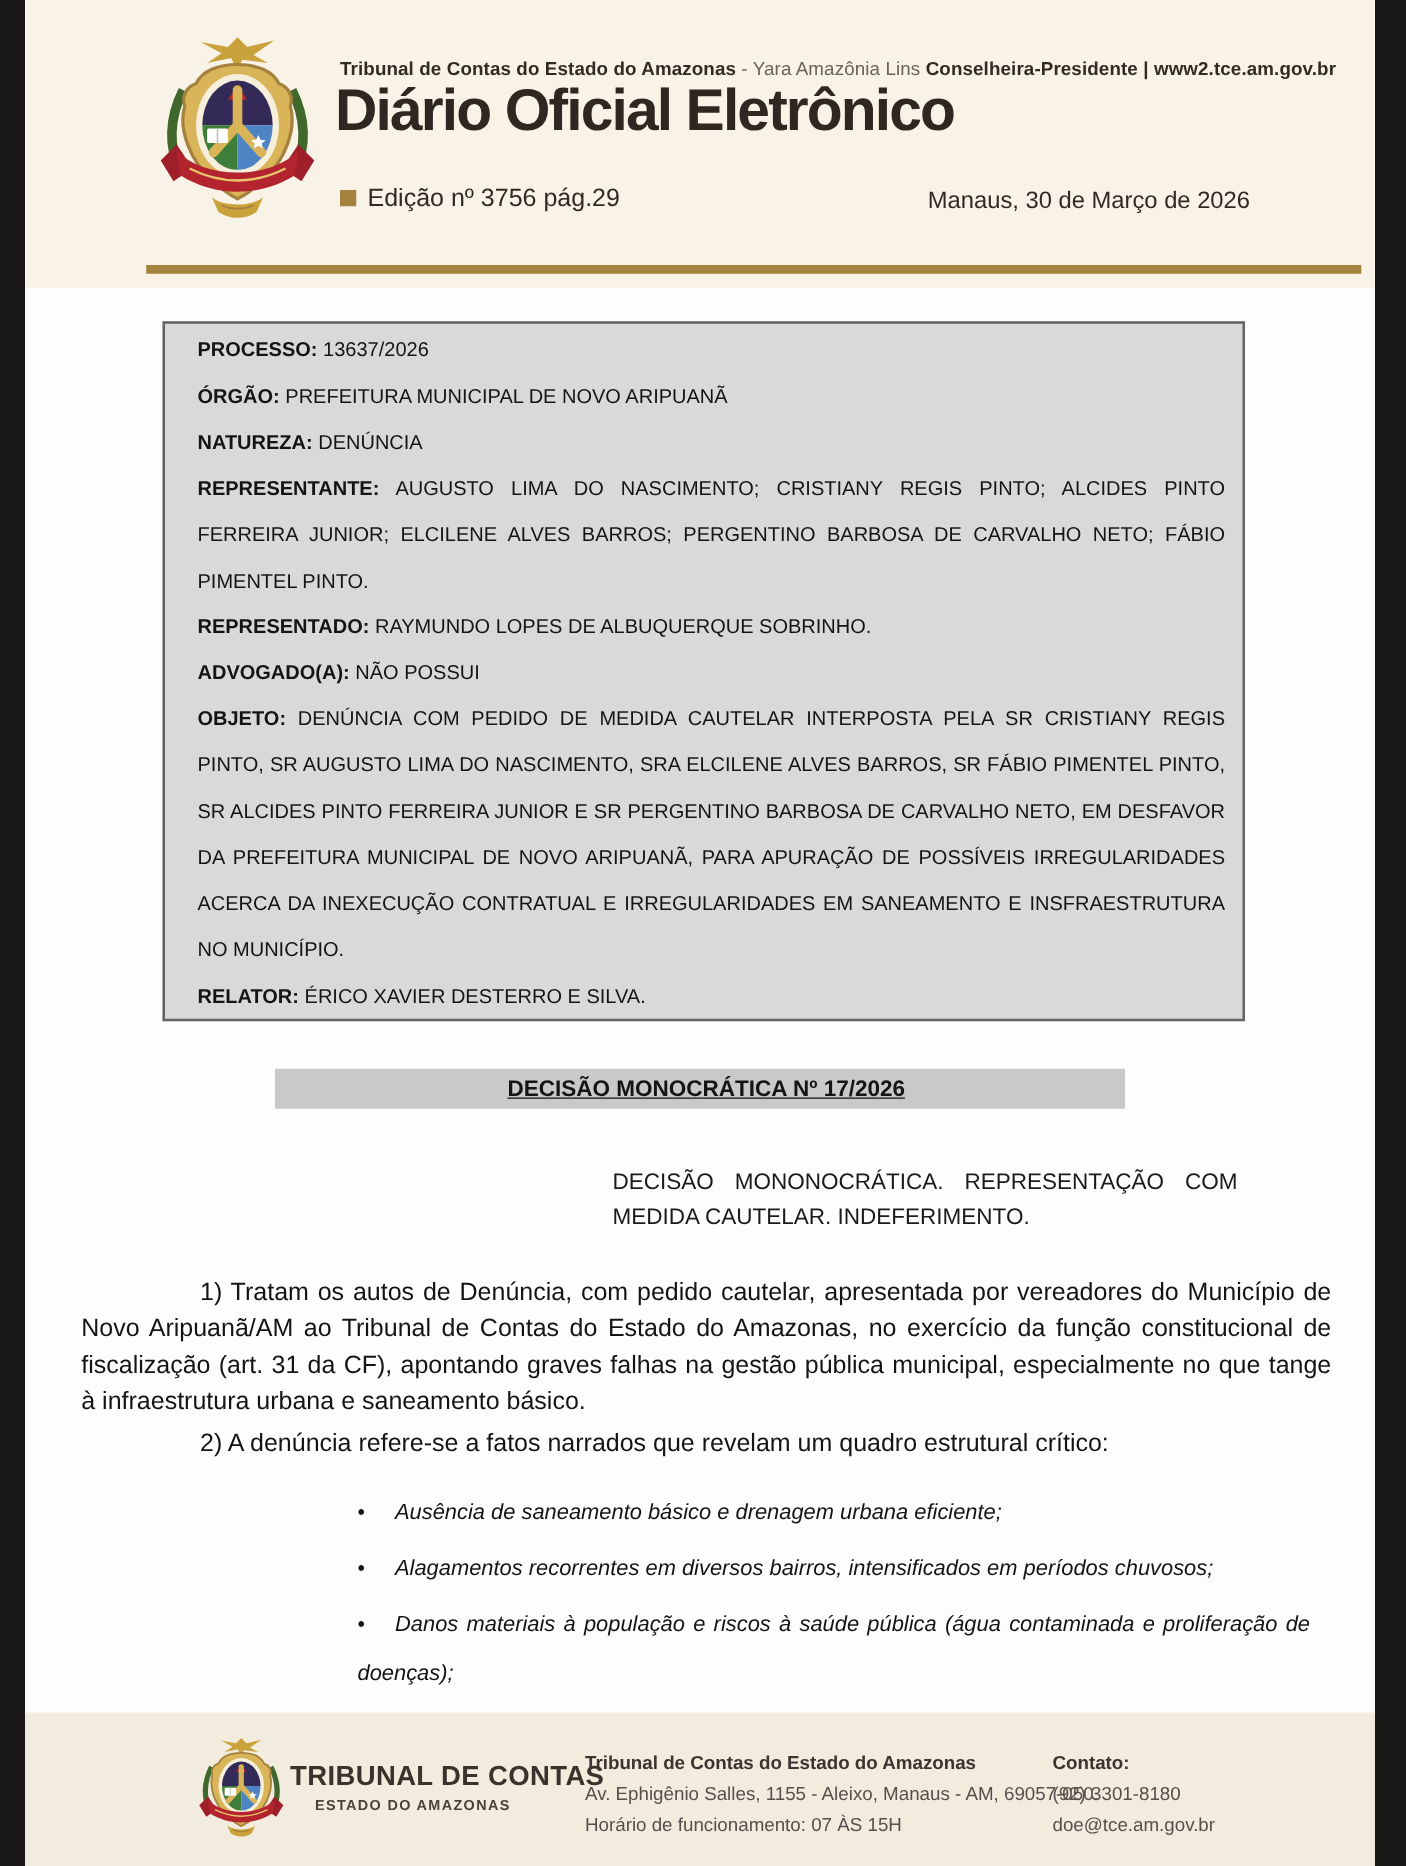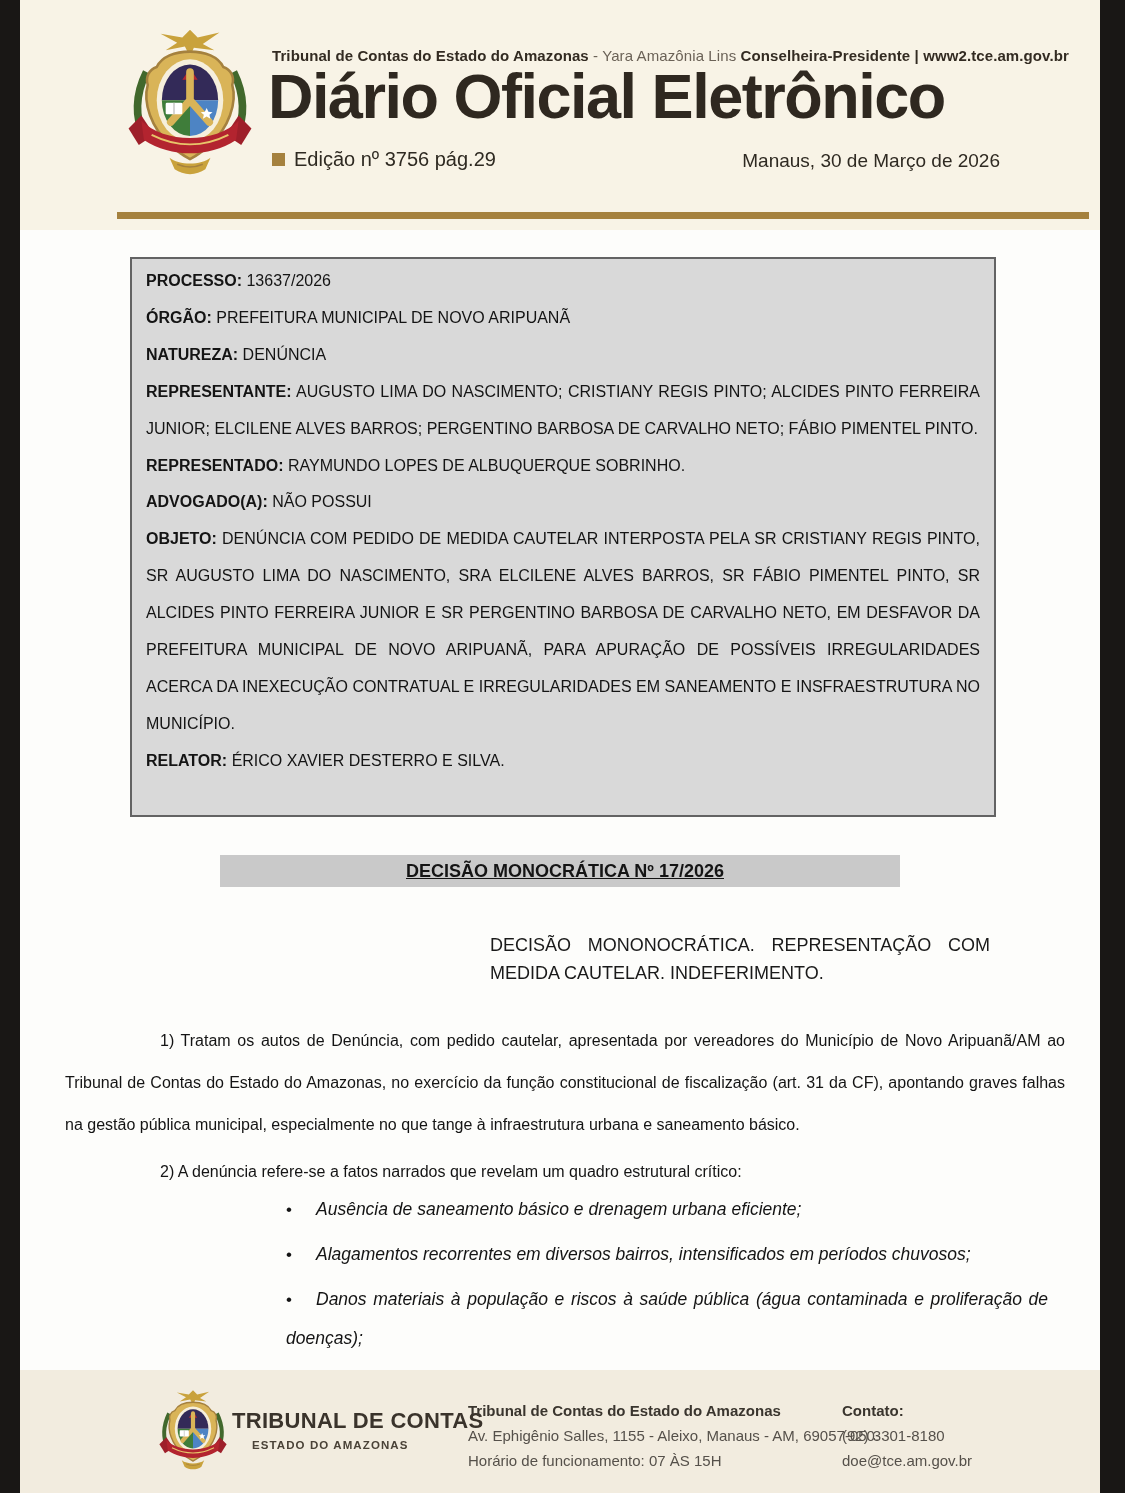--- a/index.html
+++ b/index.html
@@ -5,42 +5,42 @@
   html,body{margin:0;padding:0;}
   body{font-family:"Liberation Sans","DejaVu Sans",sans-serif;}
   .screen{position:relative;width:1125px;height:1493px;background:#191715;overflow:hidden;}
   .page{position:absolute;left:20px;top:0;width:1080px;height:1493px;background:#fdfdfb;}
 
   
   .header-band{position:absolute;left:0;top:0;width:100%;height:230px;background:#f8f3e6;text-align:right;}
   .logo{position:absolute;left:103px;top:26px;width:134px;height:160px;}
   .org-line{position:absolute;left:252px;top:47px;font-size:15px;color:#6b6257;letter-spacing:.1px;white-space:nowrap;}
   .org-line .b{color:#332b22;font-weight:700;}
-  .doe-title{position:absolute;left:248px;top:60px;font-size:63px;font-weight:800;letter-spacing:-1.5px;color:#2f2820;white-space:nowrap;}
+  .doe-title{position:absolute;left:248px;top:60px;font-size:47px;font-weight:800;letter-spacing:-1.5px;color:#2f2820;white-space:nowrap;}
   .edition{position:absolute;left:252px;top:148px;font-size:20px;color:#2f2a22;}
   .edition .sq{display:inline-block;width:13px;height:13px;background:#a5813e;margin-right:9px;}
   .place-date{position:absolute;right:100px;top:150px;font-size:19px;color:#2f2a22;}
   .gold-rule{position:absolute;left:97px;top:212px;width:972px;height:7px;background:#a5813e;}
 
   
   .case-box{position:absolute;left:110px;top:257px;width:866px;height:560px;box-sizing:border-box;
-    background:#d9d9d9;border:2px solid #636363;padding:4px 14px 0 14px;overflow:hidden;}
+    background:#d9d9d9;border:2px solid #636363;padding:4px 14px 0 26px;overflow:hidden;}
   .field{margin:0;font-size:16px;line-height:36.9px;text-align:justify;color:#141414;}
   .lbl{font-weight:700;}
 
   
   .decision-bar{position:absolute;left:200px;top:855px;width:670px;height:32px;background:#c9c9c9;
     text-align:center;line-height:32px;font-size:18px;font-weight:700;color:#141414;padding-left:10px;}
   .decision-bar .u{text-decoration:underline;}
 
   .citation{position:absolute;left:470px;top:931px;width:500px;font-size:18px;line-height:28px;
     text-align:justify;color:#1a1a1a;}
 
   .body-paras{position:absolute;left:45px;top:1020px;width:1000px;color:#141414;}
-  .body-paras p{margin:0;font-size:16px;line-height:42px;text-align:justify;text-indent:95px;}
+  .body-paras p{margin:0;font-size:20px;line-height:29px;text-align:justify;text-indent:95px;}
   .body-paras p + p{margin-top:5px;}
 
   .bullets{position:absolute;left:242px;top:1190px;width:786px;color:#141414;}
   .bullet-item{font-size:17.5px;line-height:38px;font-style:italic;text-align:justify;margin-bottom:6px;margin-left:24px;}
   .bullet-item .dot{display:inline-block;width:30px;font-style:normal;font-size:17px;}
 
   
   .footer-band{position:absolute;left:0;top:1370px;width:100%;height:123px;background:#f2ecdf;}
   .footer-logo{position:absolute;left:138px;top:18px;width:70px;height:88px;}
   .brand{position:absolute;left:212px;top:38px;color:#3a332b;}

